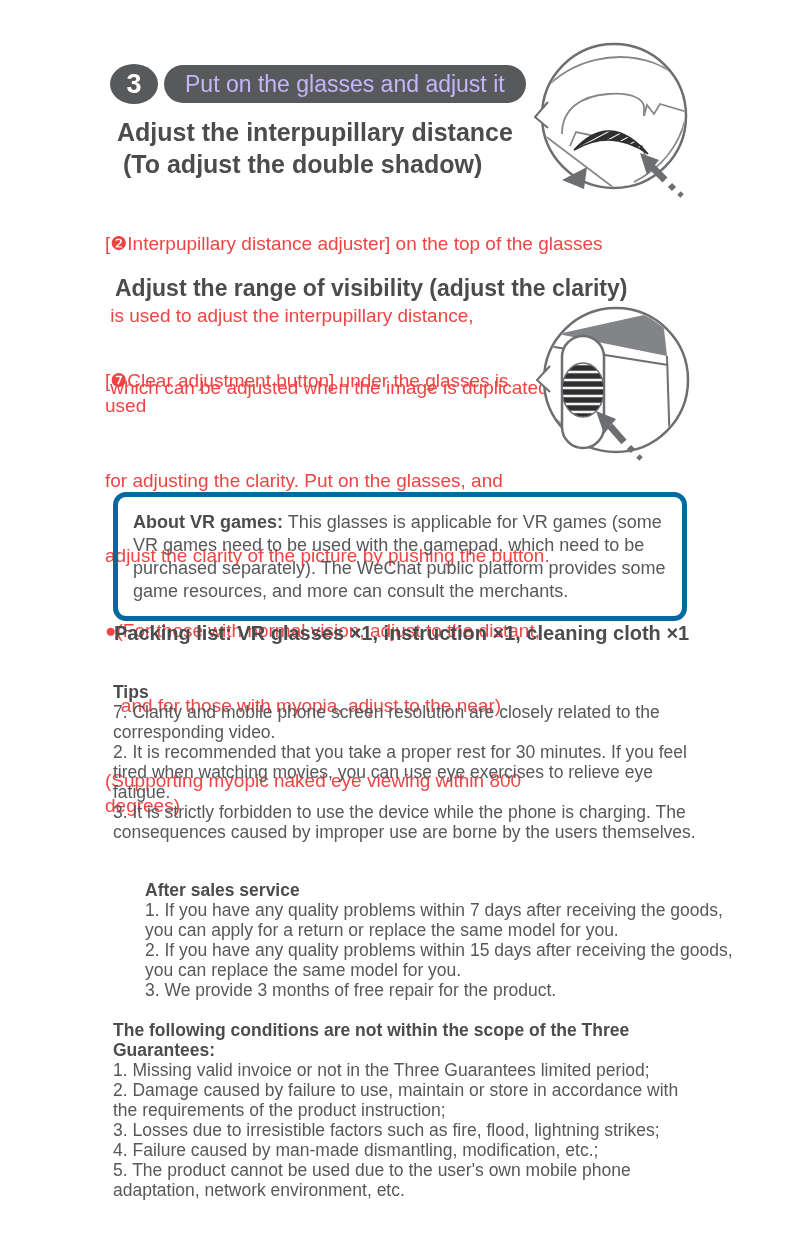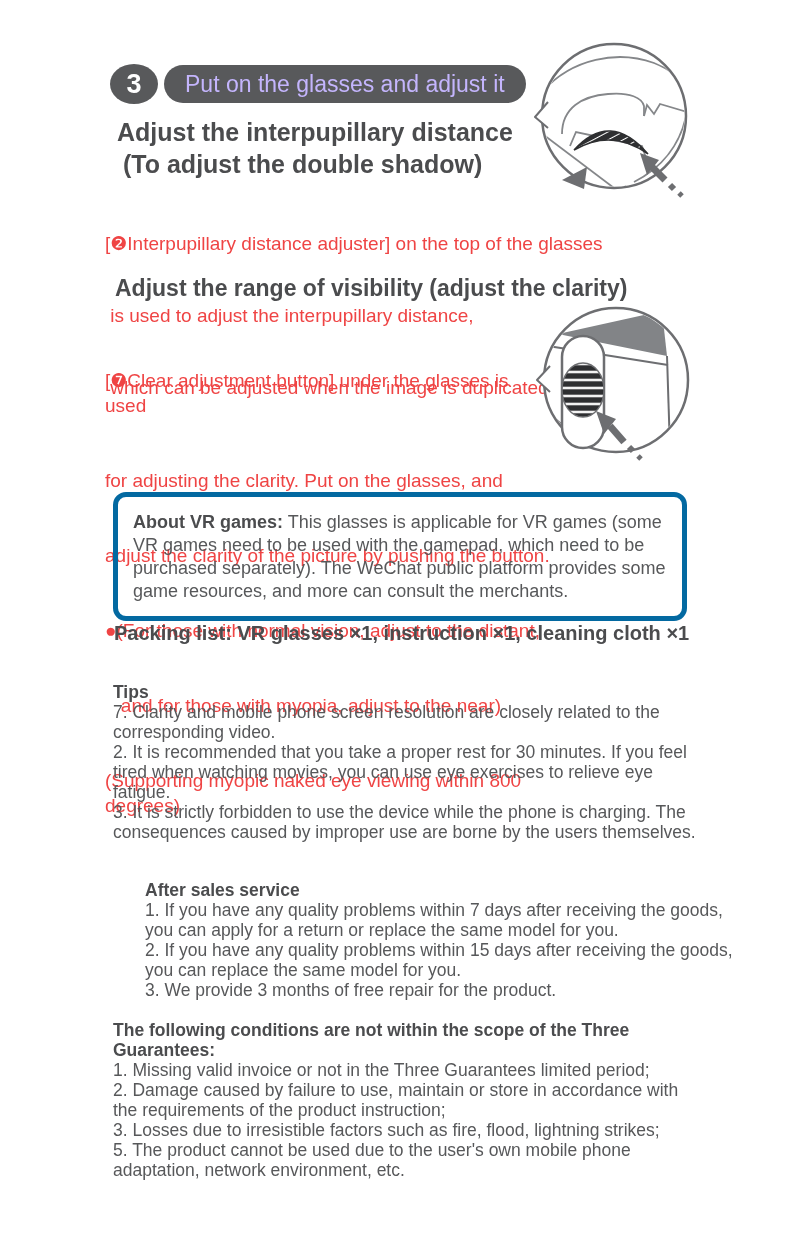--- a/index.html
+++ b/index.html
@@ -170,16 +170,17 @@
     <div>1. If you have any quality problems within 7 days after receiving the goods, you can apply for a return or replace the same model for you.</div>
     <div>2. If you have any quality problems within 15 days after receiving the goods, you can replace the same model for you.</div>
     <div>3. We provide 3 months of free repair for the product.</div>
   </div>
 
   <div class="abs listsec guarantees-sec">
     <div class="sec-heading">The following conditions are not within the scope of the Three Guarantees:</div>
     <div>1. Missing valid invoice or not in the Three Guarantees limited period;</div>
     <div>2. Damage caused by failure to use, maintain or store in accordance with the requirements of the product instruction;</div>
     <div>3. Losses due to irresistible factors such as fire, flood, lightning strikes;</div>
+    <div>4. Failure caused by man-made dismantling, modification, etc.;</div>
     <div>5. The product cannot be used due to the user's own mobile phone adaptation, network environment, etc.</div>
   </div>
 
 </div>
 
 </body></html>

